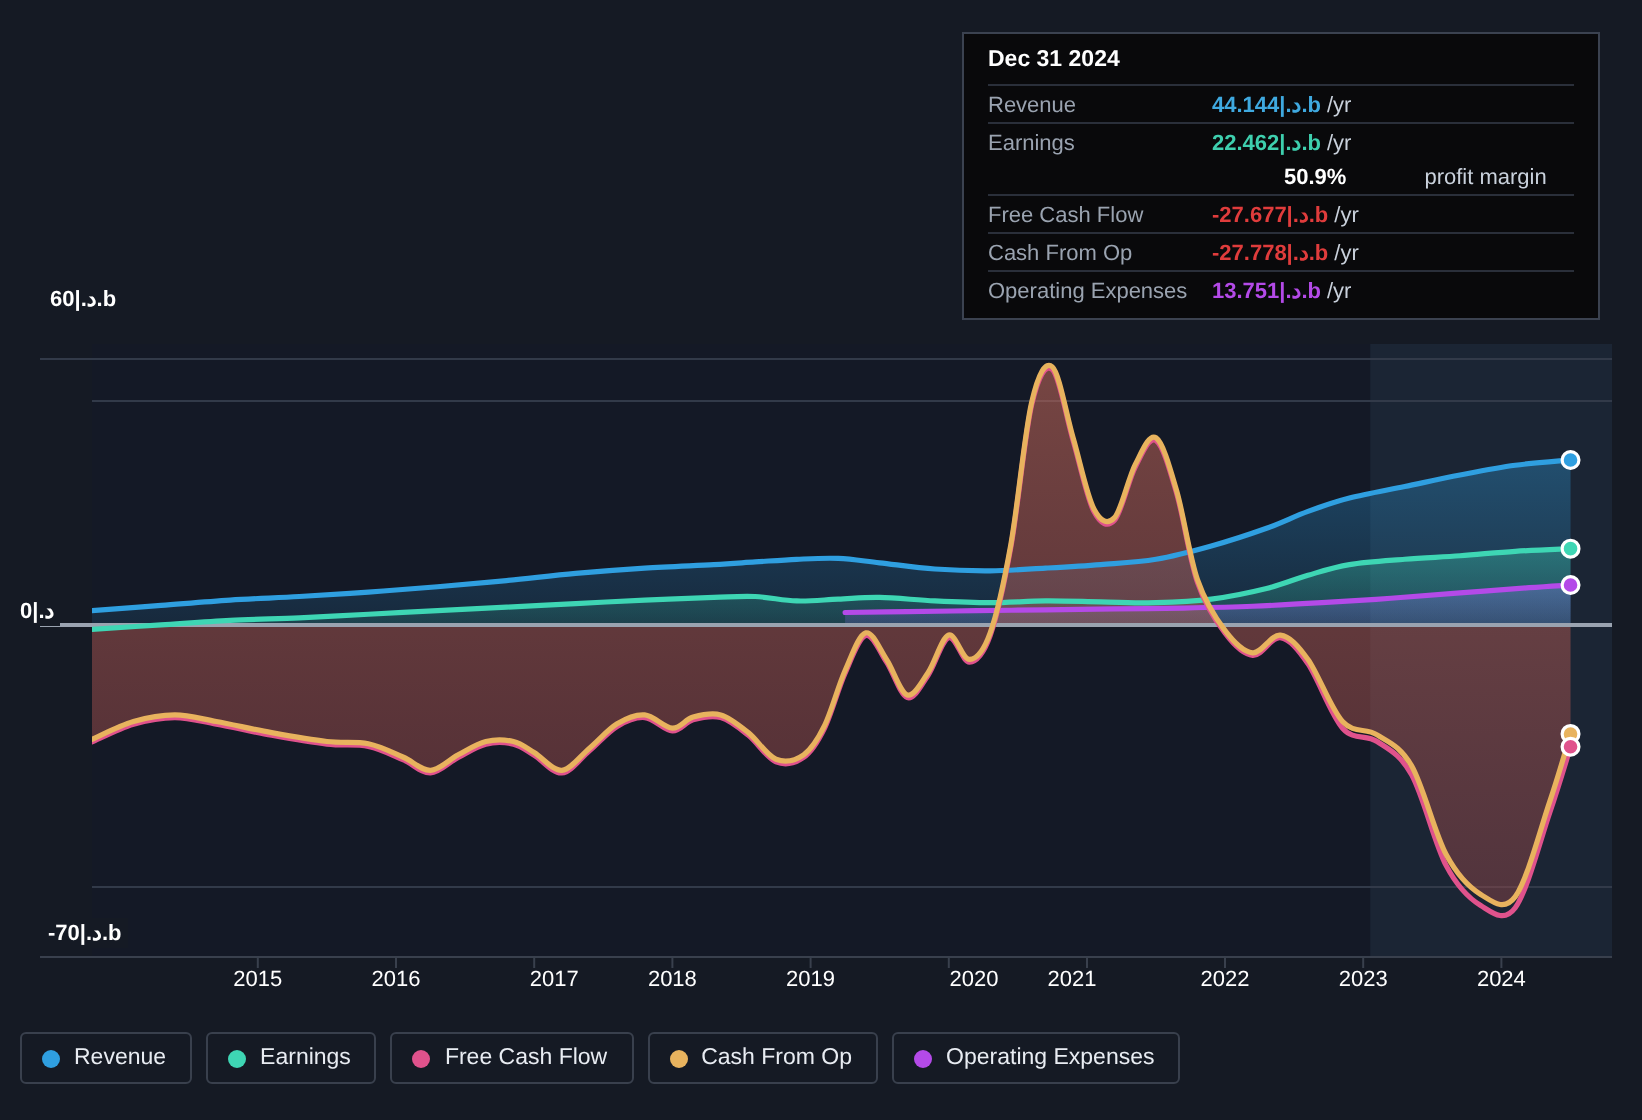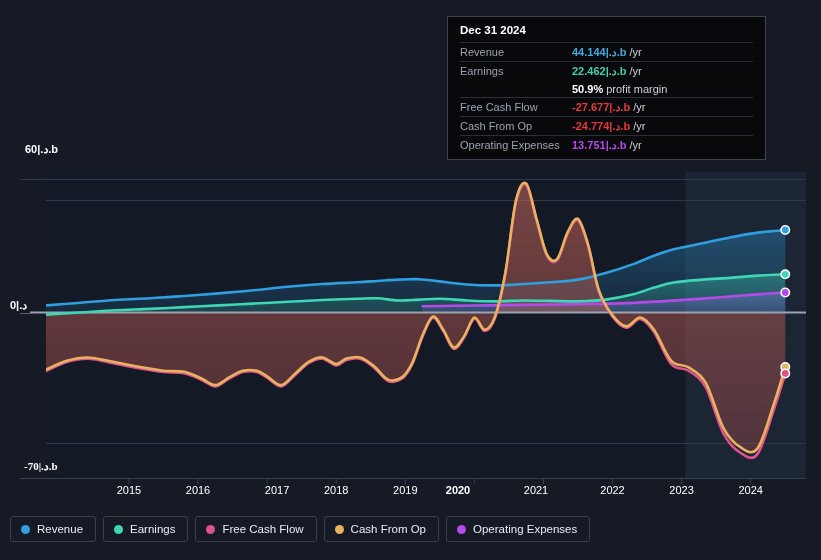--- a/index.html
+++ b/index.html
@@ -30,56 +30,56 @@
     color: #ffffff;
     font-size: 11px;
     font-weight: 700;
     letter-spacing: -0.2px;
     white-space: nowrap;
     background: #151a24;
     padding: 1px 3px;
   }
   #y-label-top  { left: 22px; top: 142px; }
   #y-label-zero { left: 7px; top: 298px; }
-  #y-label-bot  { left: 21px; top: 459px; font-family: Liberation Serif, serif; }
+  #y-label-bot  { left: 21px; top: 459px; }
 
   
   .x-label {
     position: absolute;
     top: 484px;
     color: #ffffff;
     font-size: 11px;
     font-weight: 400;
     transform: translateX(-50%);
     white-space: nowrap;
   }
 
   
   #tooltip {
     position: absolute;
-    left: 447px; top: 16px;
+    left: 481px; top: 16px;
     width: 319px;
     background: #09090b;
     border: 1px solid #3b4250;
     padding: 7px 12px 5px 12px;
   }
   #tooltip-date {
     color: #ffffff;
     font-size: 11.5px;
     font-weight: 700;
     padding-bottom: 6px;
   }
   .tt-row {
     display: flex;
     align-items: baseline;
     border-top: 1px solid #2a2f3a;
     padding: 3px 0 2px 0;
     min-height: 17px;
   }
-  .tt-row.noline { border-top: none; }
+  .tt-row.noline { border-top: none; gap: 36px; }
   .tt-label {
     color: #9aa3b0;
     font-size: 11px;
     width: 112px;
     flex: 0 0 112px;
     white-space: nowrap;
   }
   .tt-val {
     font-size: 11px;
     font-weight: 700;
@@ -216,21 +216,21 @@
   <div class="y-label" id="y-label-top">60|.د.b</div>
   <div class="y-label" id="y-label-zero">0|.د</div>
   <div class="y-label" id="y-label-bot">-70|.د.b</div>
 
   <div id="x-labels">
       <div class="x-label" style="left: 128.9px; text-align: center;">2015</div>
       <div class="x-label" style="left: 198px;">2016</div>
       <div class="x-label" style="left: 267.1px; margin-left: 10px;">2017</div>
       <div class="x-label" style="left: 336.2px;">2018</div>
       <div class="x-label" style="left: 405.3px;">2019</div>
-      <div class="x-label" style="left: 458px; font-weight: bold;">2020</div>
+      <div class="x-label" style="left: 487px;">2020</div>
       <div class="x-label" style="left: 536px;">2021</div>
       <div class="x-label" style="left: 612.5px;">2022</div>
       <div class="x-label" style="left: 681.6px;">2023</div>
       <div class="x-label" style="left: 750.7px;">2024</div>
     </div>
 
   <div id="tooltip">
     <div id="tooltip-date">Dec 31 2024</div>
     <div id="tooltip-rows">
         <div class="tt-row">
@@ -248,21 +248,21 @@
           <span class="tt-val c-white">50.9%</span>
           <span class="tt-unit">profit margin</span>
         </div>
         <div class="tt-row">
           <span class="tt-label">Free Cash Flow</span>
           <span class="tt-val c-red">-27.677|.د.b</span>
           <span class="tt-unit">/yr</span>
         </div>
         <div class="tt-row">
           <span class="tt-label">Cash From Op</span>
-          <span class="tt-val c-red">-24.774|.د.b</span>
+          <span class="tt-val c-red">-27.778|.د.b</span>
           <span class="tt-unit">/yr</span>
         </div>
         <div class="tt-row">
           <span class="tt-label">Operating Expenses</span>
           <span class="tt-val c-purple">13.751|.د.b</span>
           <span class="tt-unit">/yr</span>
         </div>
       </div>
   </div>
 

